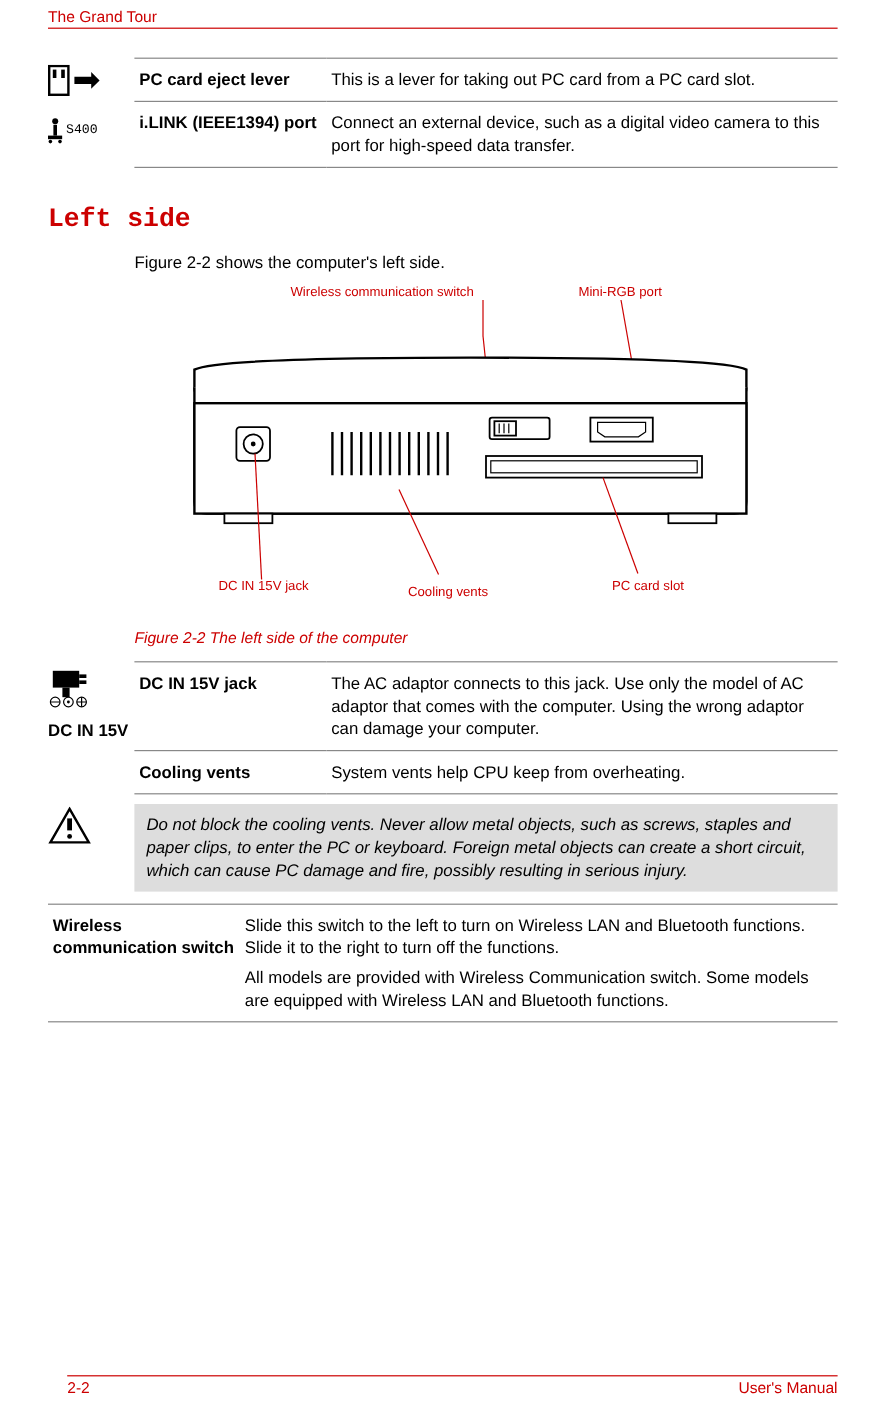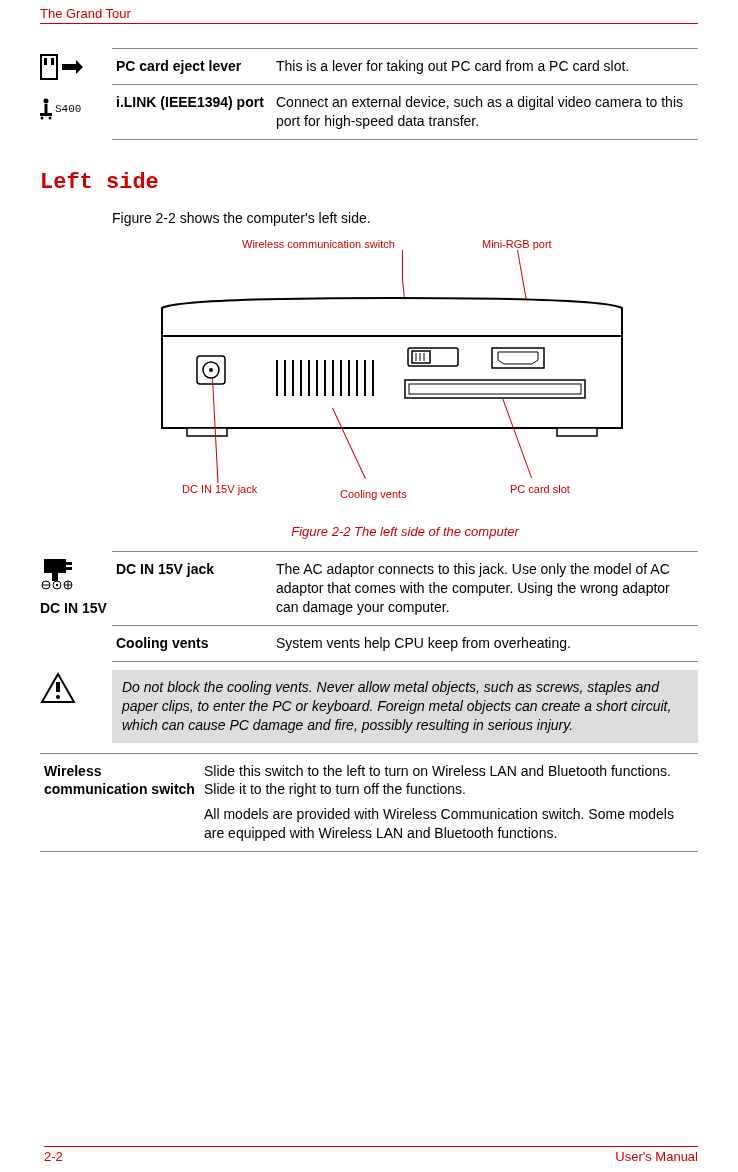--- a/index.html
+++ b/index.html
@@ -82,21 +82,20 @@
   .callout-line {
     position: absolute;
     background: #c00;
   }
   .laptop-svg {
     position: absolute;
     left: 40px;
     top: 50px;
   }
   .figure-caption {
-    text-align: center;
     color: #c00;
     font-style: italic;
     font-size: 13px;
     margin-left: 72px;
     margin-top: 4px;
     margin-bottom: 12px;
   }
   .warning-row {
     display: flex;
     margin-top: 8px;
@@ -110,21 +109,21 @@
   .warning-box {
     background: #ddd;
     font-style: italic;
     padding: 8px 10px;
     line-height: 1.35;
     flex: 1;
   }
   .footer {
     position: absolute;
     bottom: 8px;
-    left: 44px;
+    left: 56px;
     right: 40px;
   }
   .footer-rule {
     border: none;
     border-top: 1px solid #c00;
     margin-bottom: 2px;
   }
   .footer-line {
     display: flex;
     justify-content: space-between;

